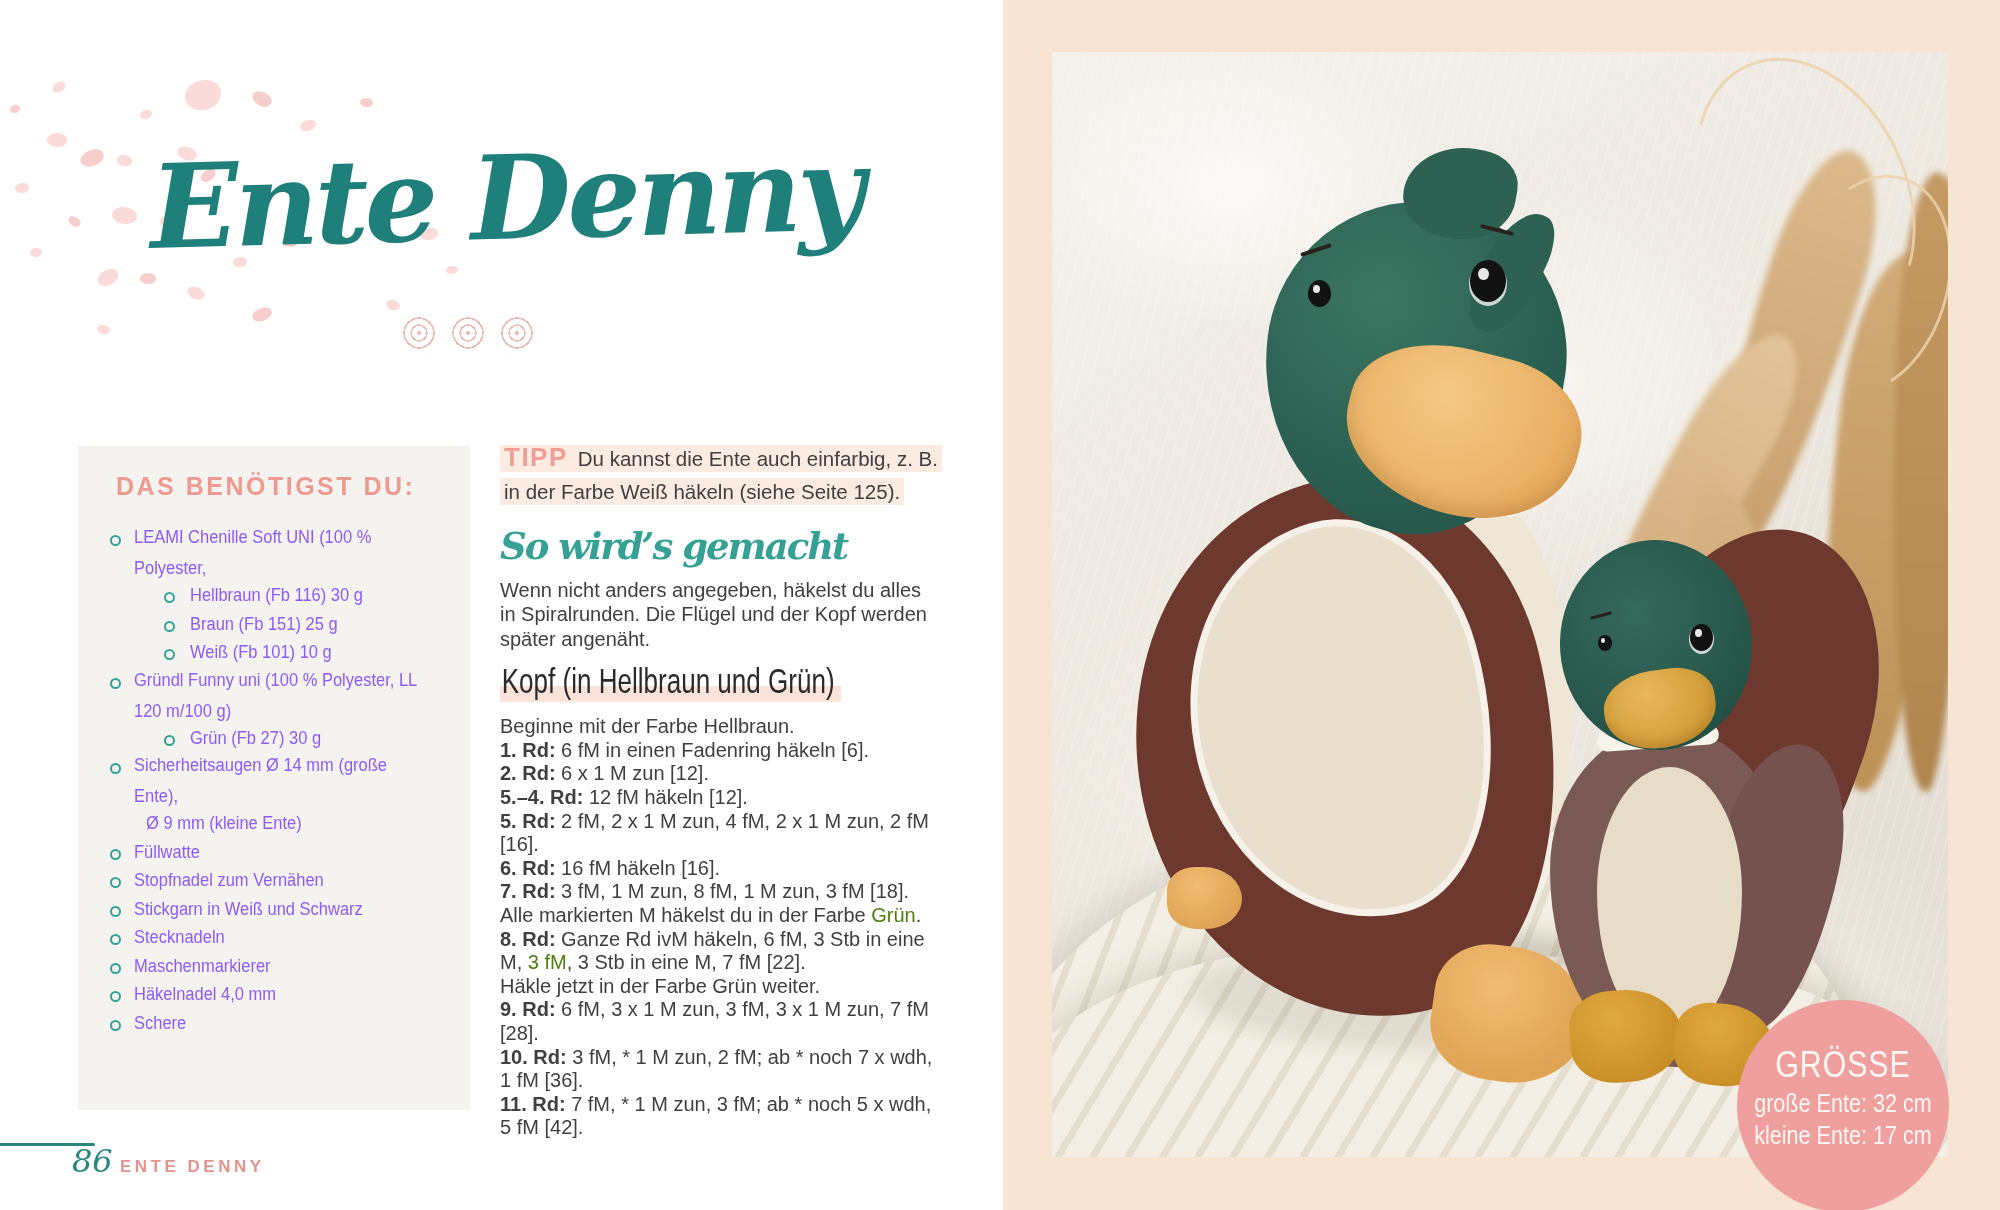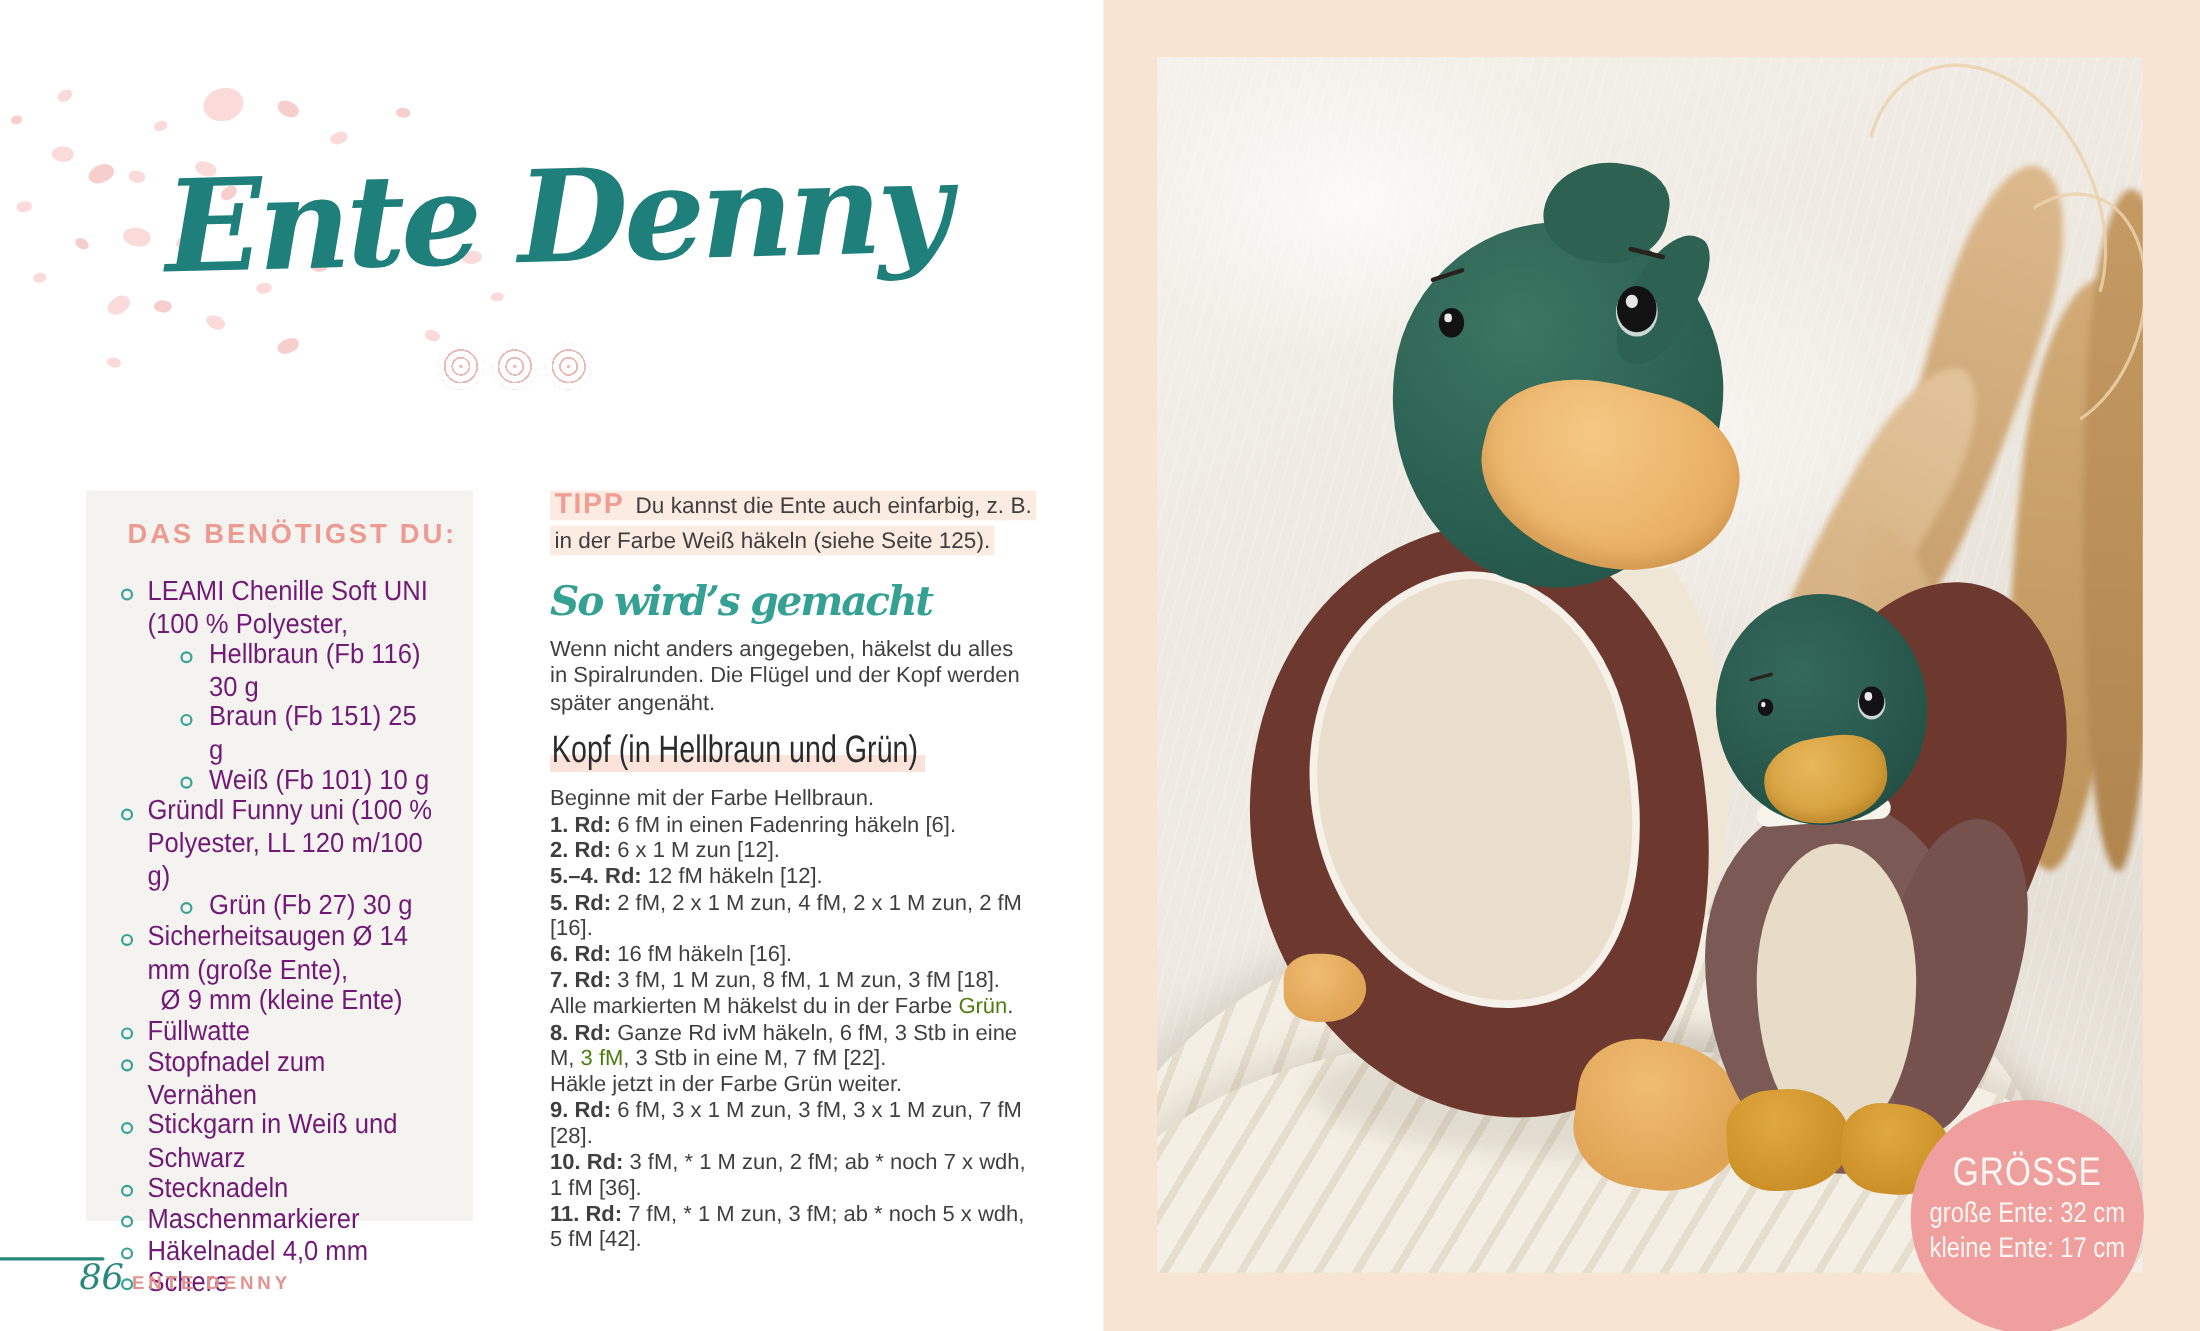--- a/index.html
+++ b/index.html
@@ -17,28 +17,28 @@
     transform:rotate(-1.5deg);white-space:nowrap;
   }
   .dot{position:absolute;background:#fadbd9;border-radius:58% 42% 55% 45%;}
   .dot.d2{background:#f6cfcc;}
   .spiral{
     position:absolute;width:42px;height:42px;border-radius:50%;
     background:repeating-radial-gradient(circle at 50% 50%, #e7aea8 0 1.6px, transparent 1.6px 7px);
     opacity:.85;
   }
   #materials-panel{
-    position:absolute;left:78px;top:446px;width:352px;height:664px;
+    position:absolute;left:78px;top:446px;width:392px;height:664px;
     background:#f5f3f0;box-sizing:border-box;padding:26px 26px 0 24px;
   }
   #materials-heading{
     color:#ec9a92;font-weight:bold;font-size:25px;letter-spacing:2.5px;
     margin:0 0 24px 14px;white-space:nowrap;
   }
-  .mat-line{position:relative;padding-left:32px;font-size:24px;line-height:28.5px;color:#701a75;}
+  .mat-line{position:relative;padding-left:32px;font-size:17px;line-height:28.5px;color:#8b5cf6;}
   .mat-line .bullet{
     position:absolute;left:8px;top:10px;width:7px;height:7px;
     border:2.5px solid #36a195;border-radius:50%;
   }
   .mat-line.ind1{padding-left:88px;}
   .mat-line.ind1 .bullet{left:62px;}
   .mat-line.cont{padding-left:44px;}
   .mat-text{display:inline-block;transform:scale(.97,1.05);transform-origin:0 60%;}
   
   #main-col{position:absolute;left:500px;top:438px;width:440px;color:#3f3f3f;font-size:20px;}

